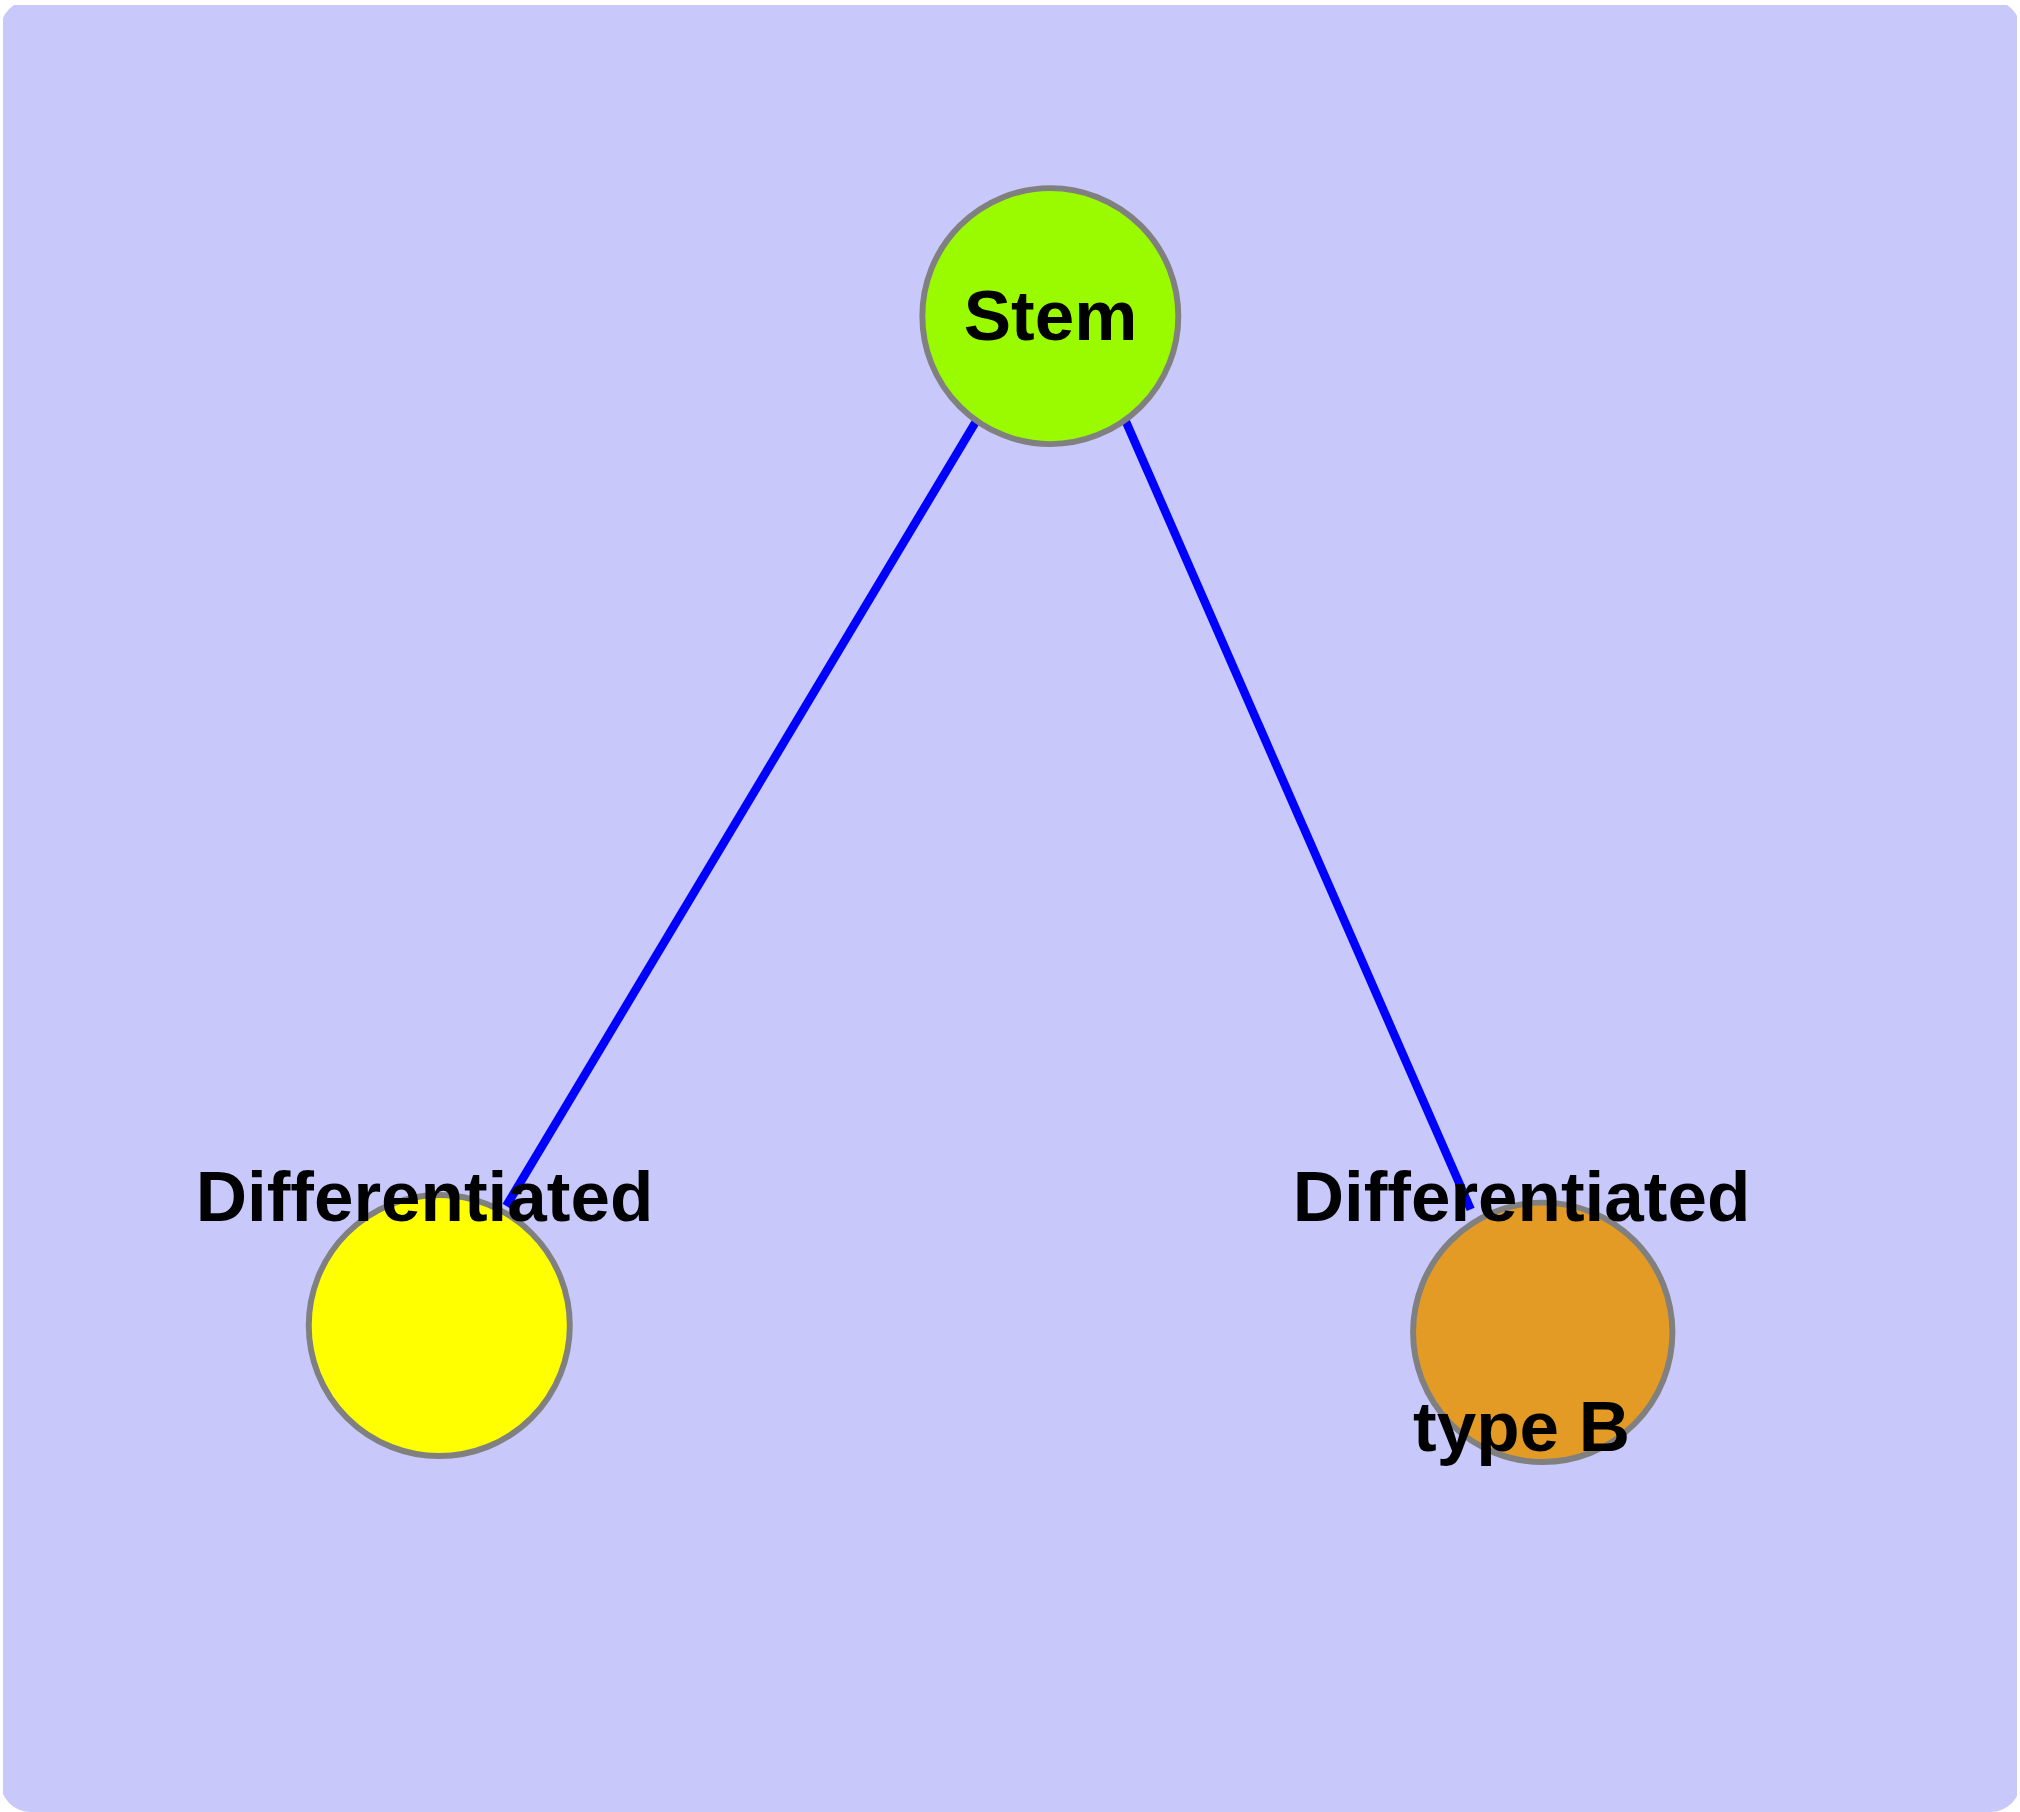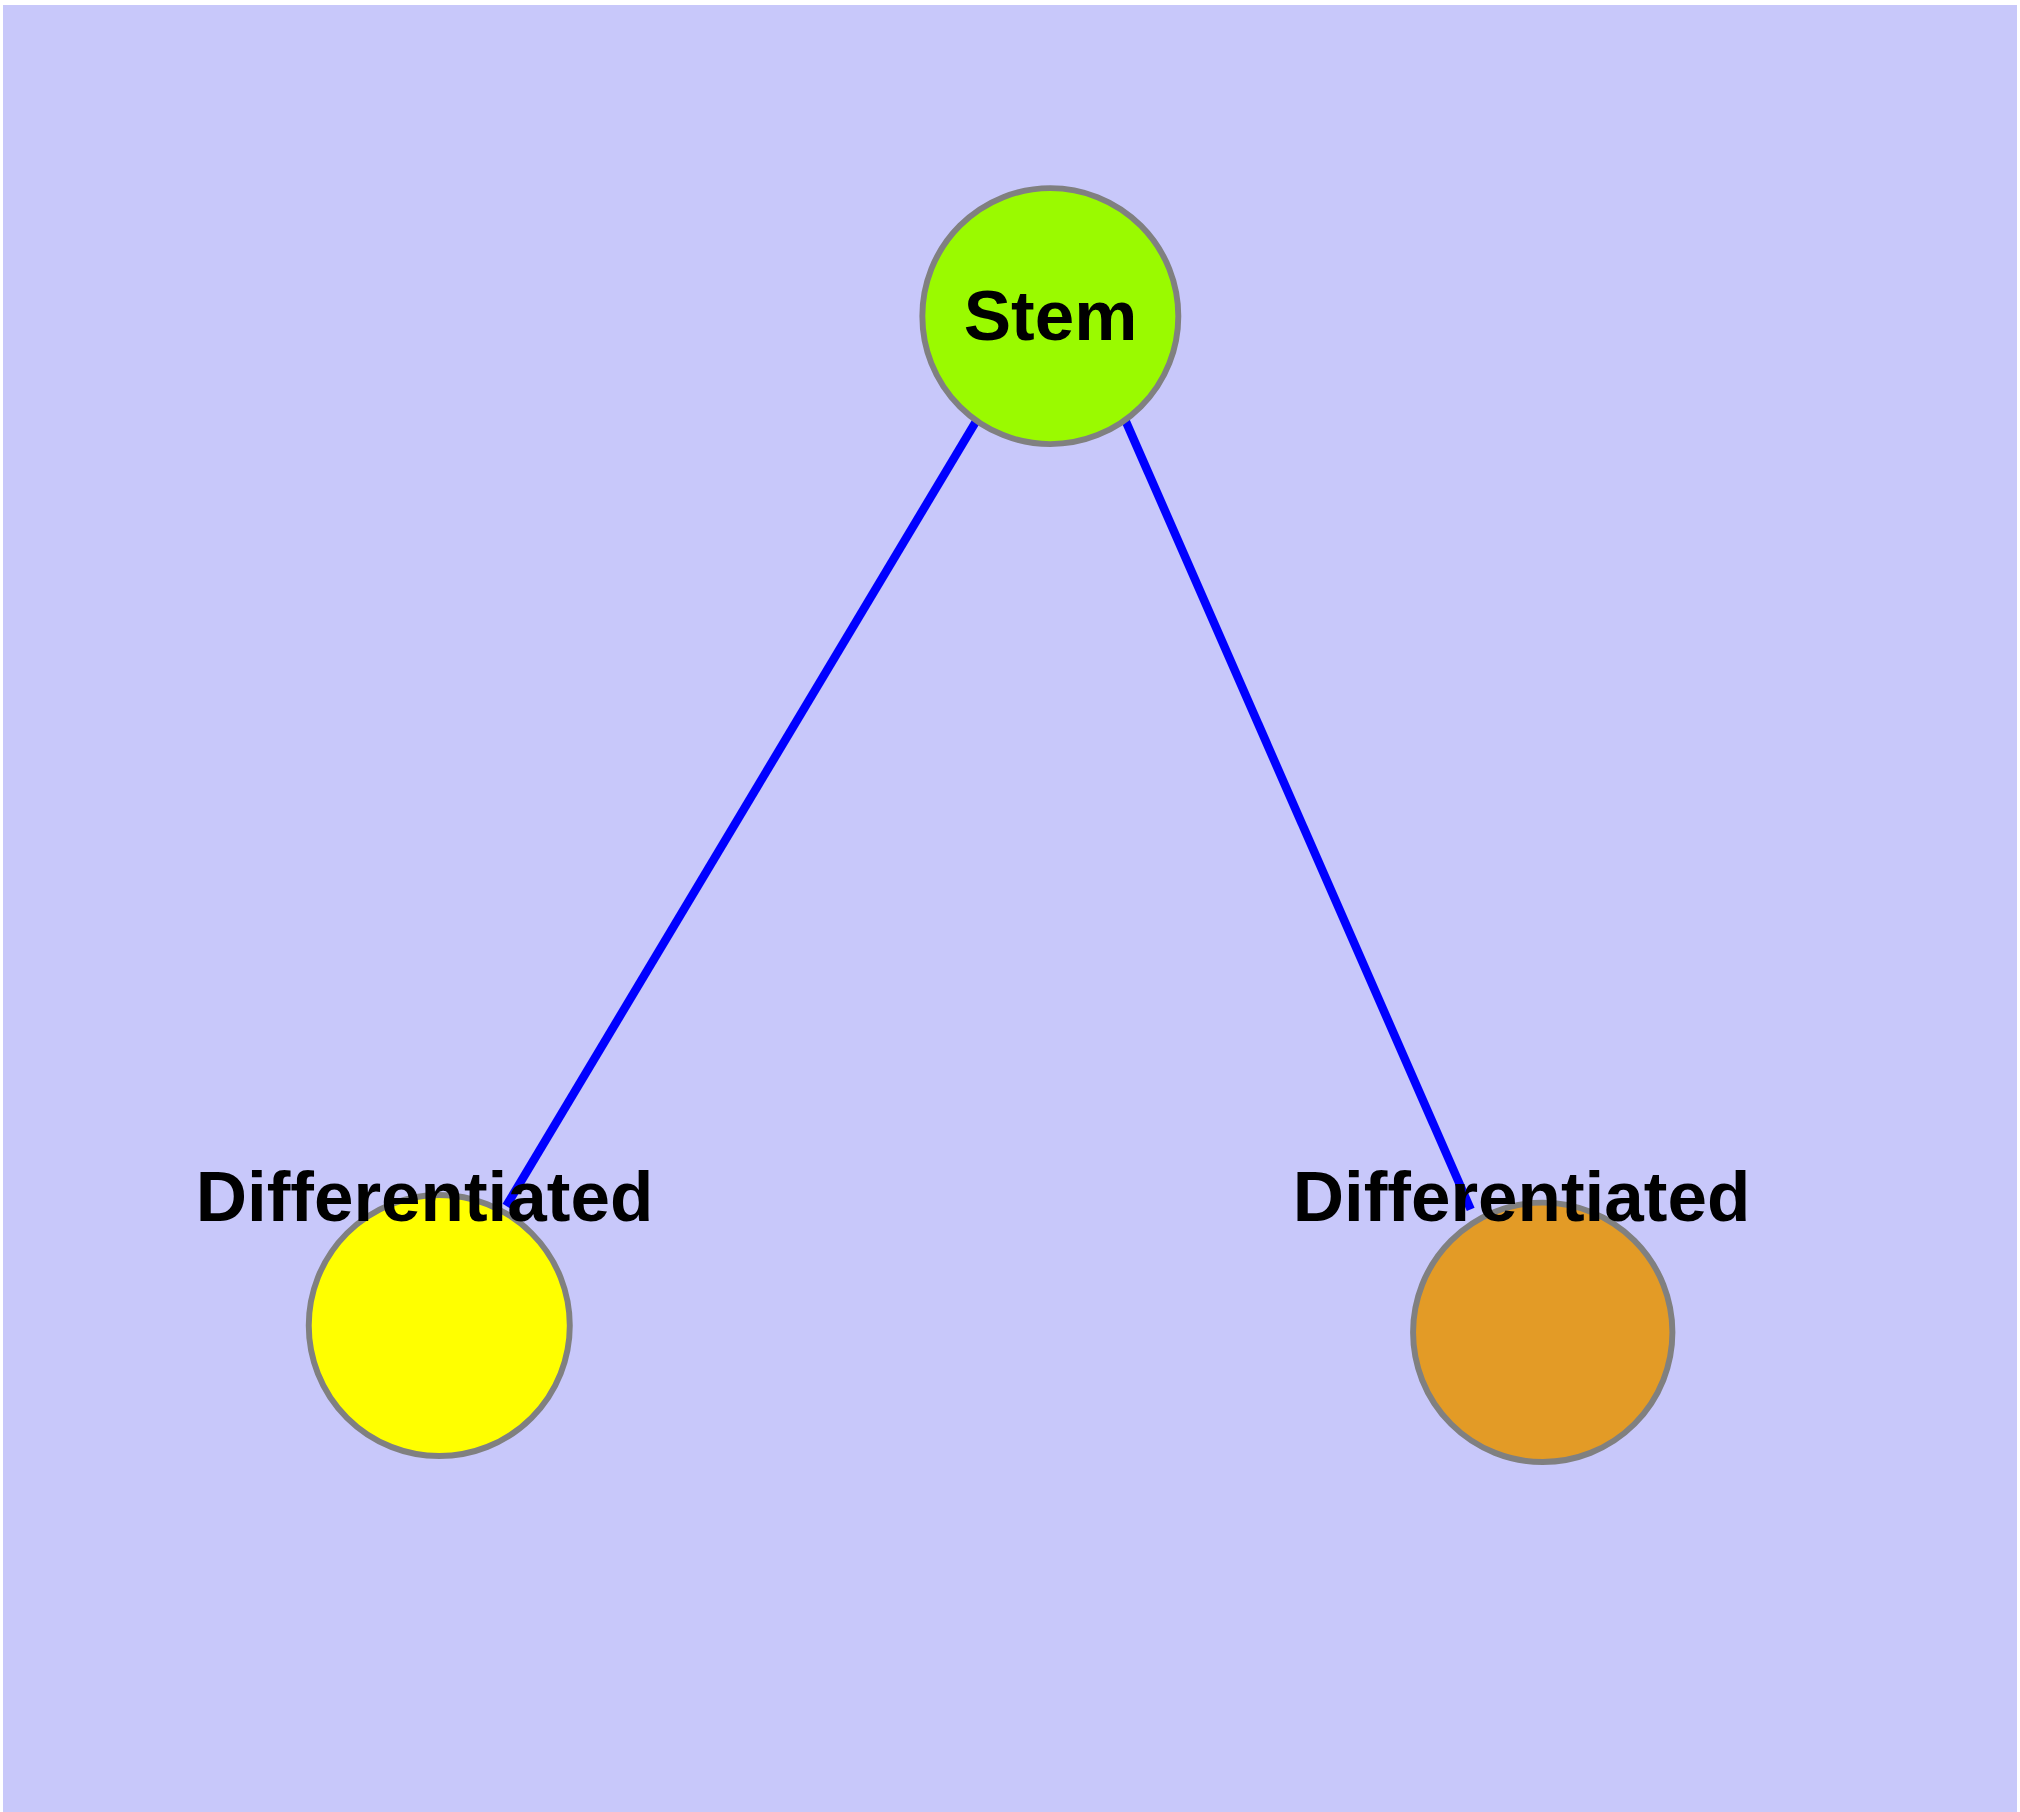--- a/index.html
+++ b/index.html
@@ -8,20 +8,21 @@
     padding: 0;
     background: #ffffff;
   }
   #canvas {
     position: relative;
     width: 2021px;
     height: 1812px;
     background: #ffffff;
     overflow: hidden;
     font-family: "Liberation Sans", "DejaVu Sans", sans-serif;
+    border-radius: 31px;
   }
   #plot-area {
     position: absolute;
     left: 3.4px;
     top: 5.1px;
     width: 2014px;
     height: 1807px;
     background: #c8c8fa;
   }
   svg#graph {
@@ -94,16 +95,17 @@
   </svg>
 
   <div class="node-label label-stem" style="color: rgb(0, 0, 0); left: 796px; top: 278px;"><span>Stem</span></div>
 
   <div class="node-label label-a" style="color: rgb(0, 0, 0); left: 170px; top: 1006px;">
     <div>Differentiated</div>
   </div>
 
   <div class="node-label label-b" style="color: rgb(0, 0, 0); left: 1267px; top: 1006px;">
     <div>Differentiated</div>
+    <div>type B</div>
   </div>
 
 </div>
 
 
 </body></html>

